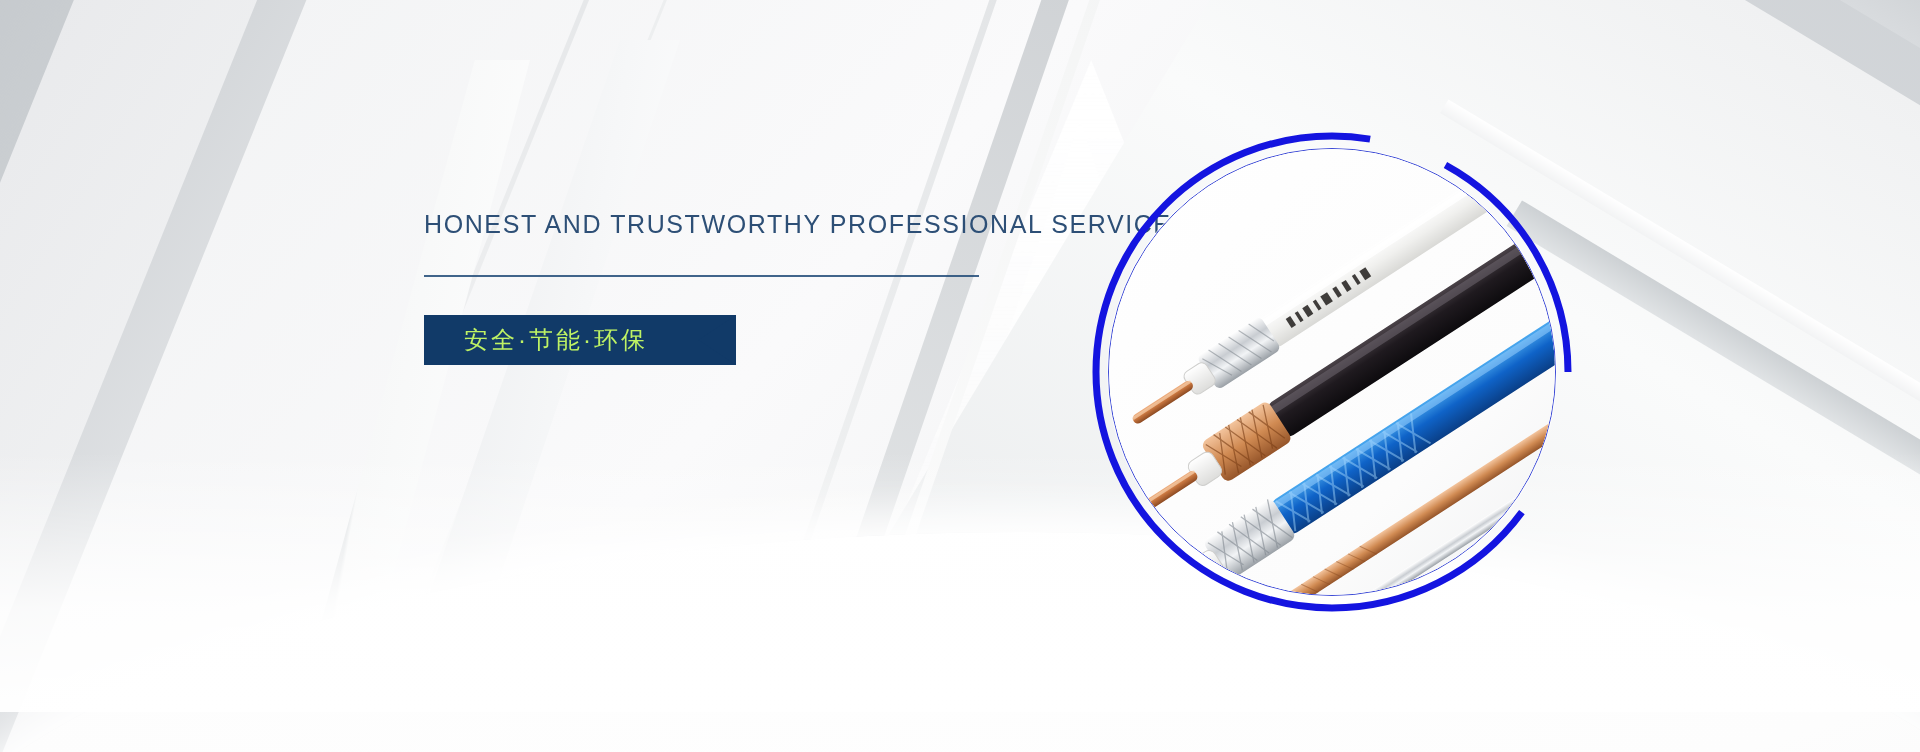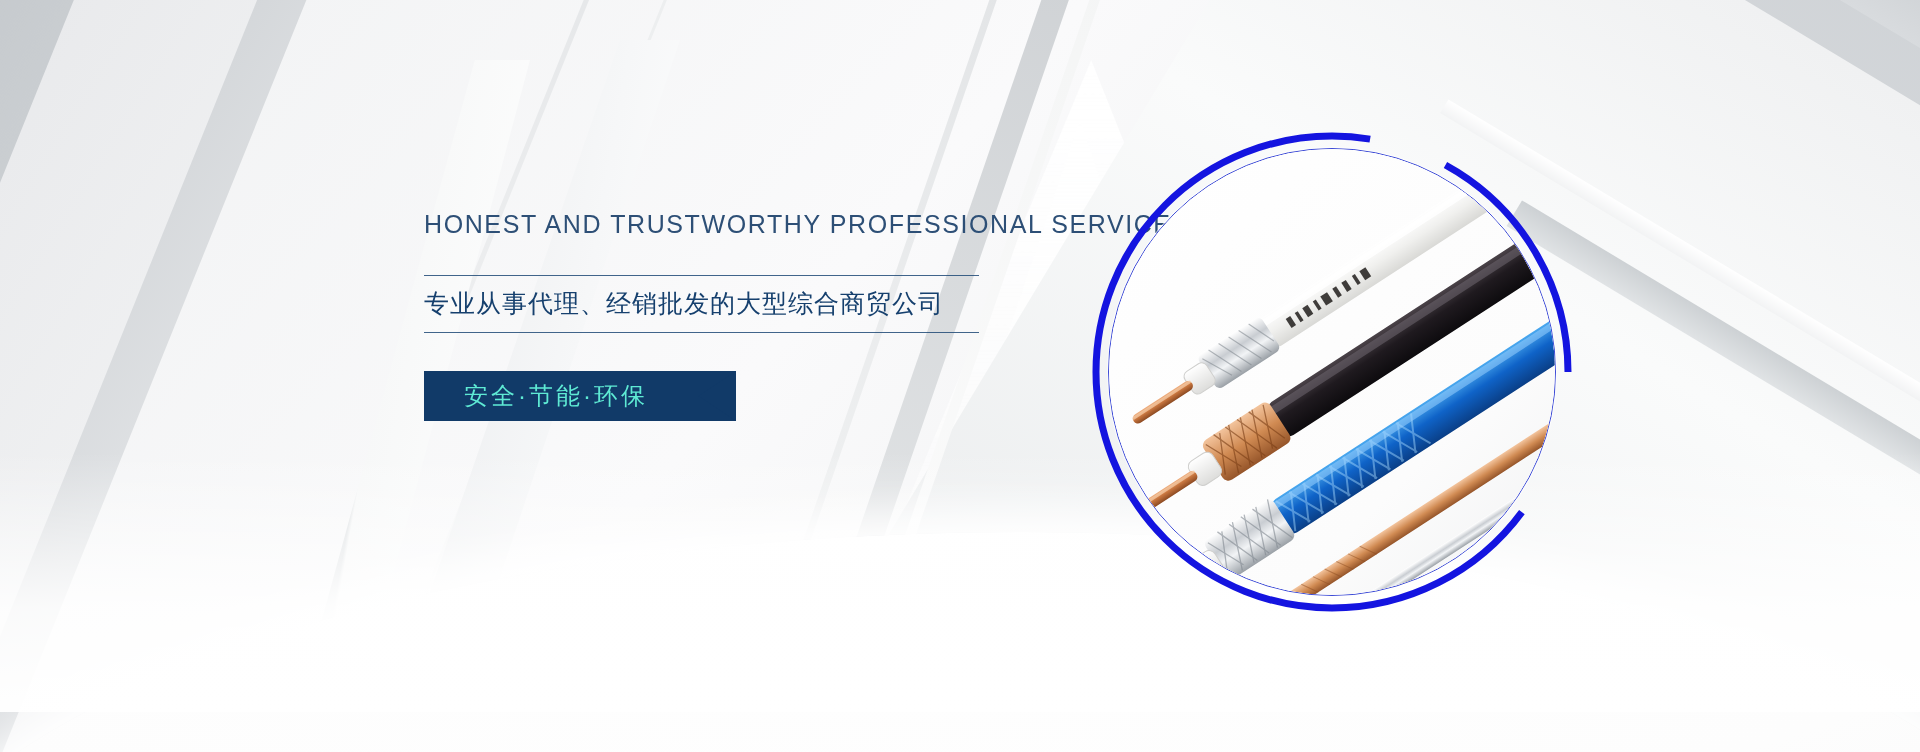--- a/index.html
+++ b/index.html
@@ -174,21 +174,21 @@
   }
   .badge-shape{
     position:absolute;inset:0;
     background:#113a68;
     clip-path:polygon(0 0, 100% 0, 88% 50%, 100% 100%, 0 100%);
   }
   .badge-label{
     position:relative;
     z-index:2;
     margin-left:40px;
-    color:#5eead4;
+    color:#bef264;
     font-size:24px;
     letter-spacing:3px;
     white-space:nowrap;
   }
 
   
   .circle-wrap{
     position:absolute;
     left:1108px;top:148px;
     width:448px;height:448px;
@@ -246,21 +246,20 @@
     <div class="shape floor-glow"></div>
   </div>
 
   <div class="content">
 
 
     <div class="subtitle-en">HONEST AND TRUSTWORTHY PROFESSIONAL SERVICES</div>
 
     <div class="rule rule-top"></div>
 
-    <div class="tagline">专业从事代理、经销批发的大型综合商贸公司</div>
 
     <div class="rule rule-bot"></div>
 
     <div class="badge">
       <div class="badge-shape"></div>
       <span class="badge-label">安全·节能·环保</span>
     </div>
   </div>
 
   <div class="circle-wrap">

